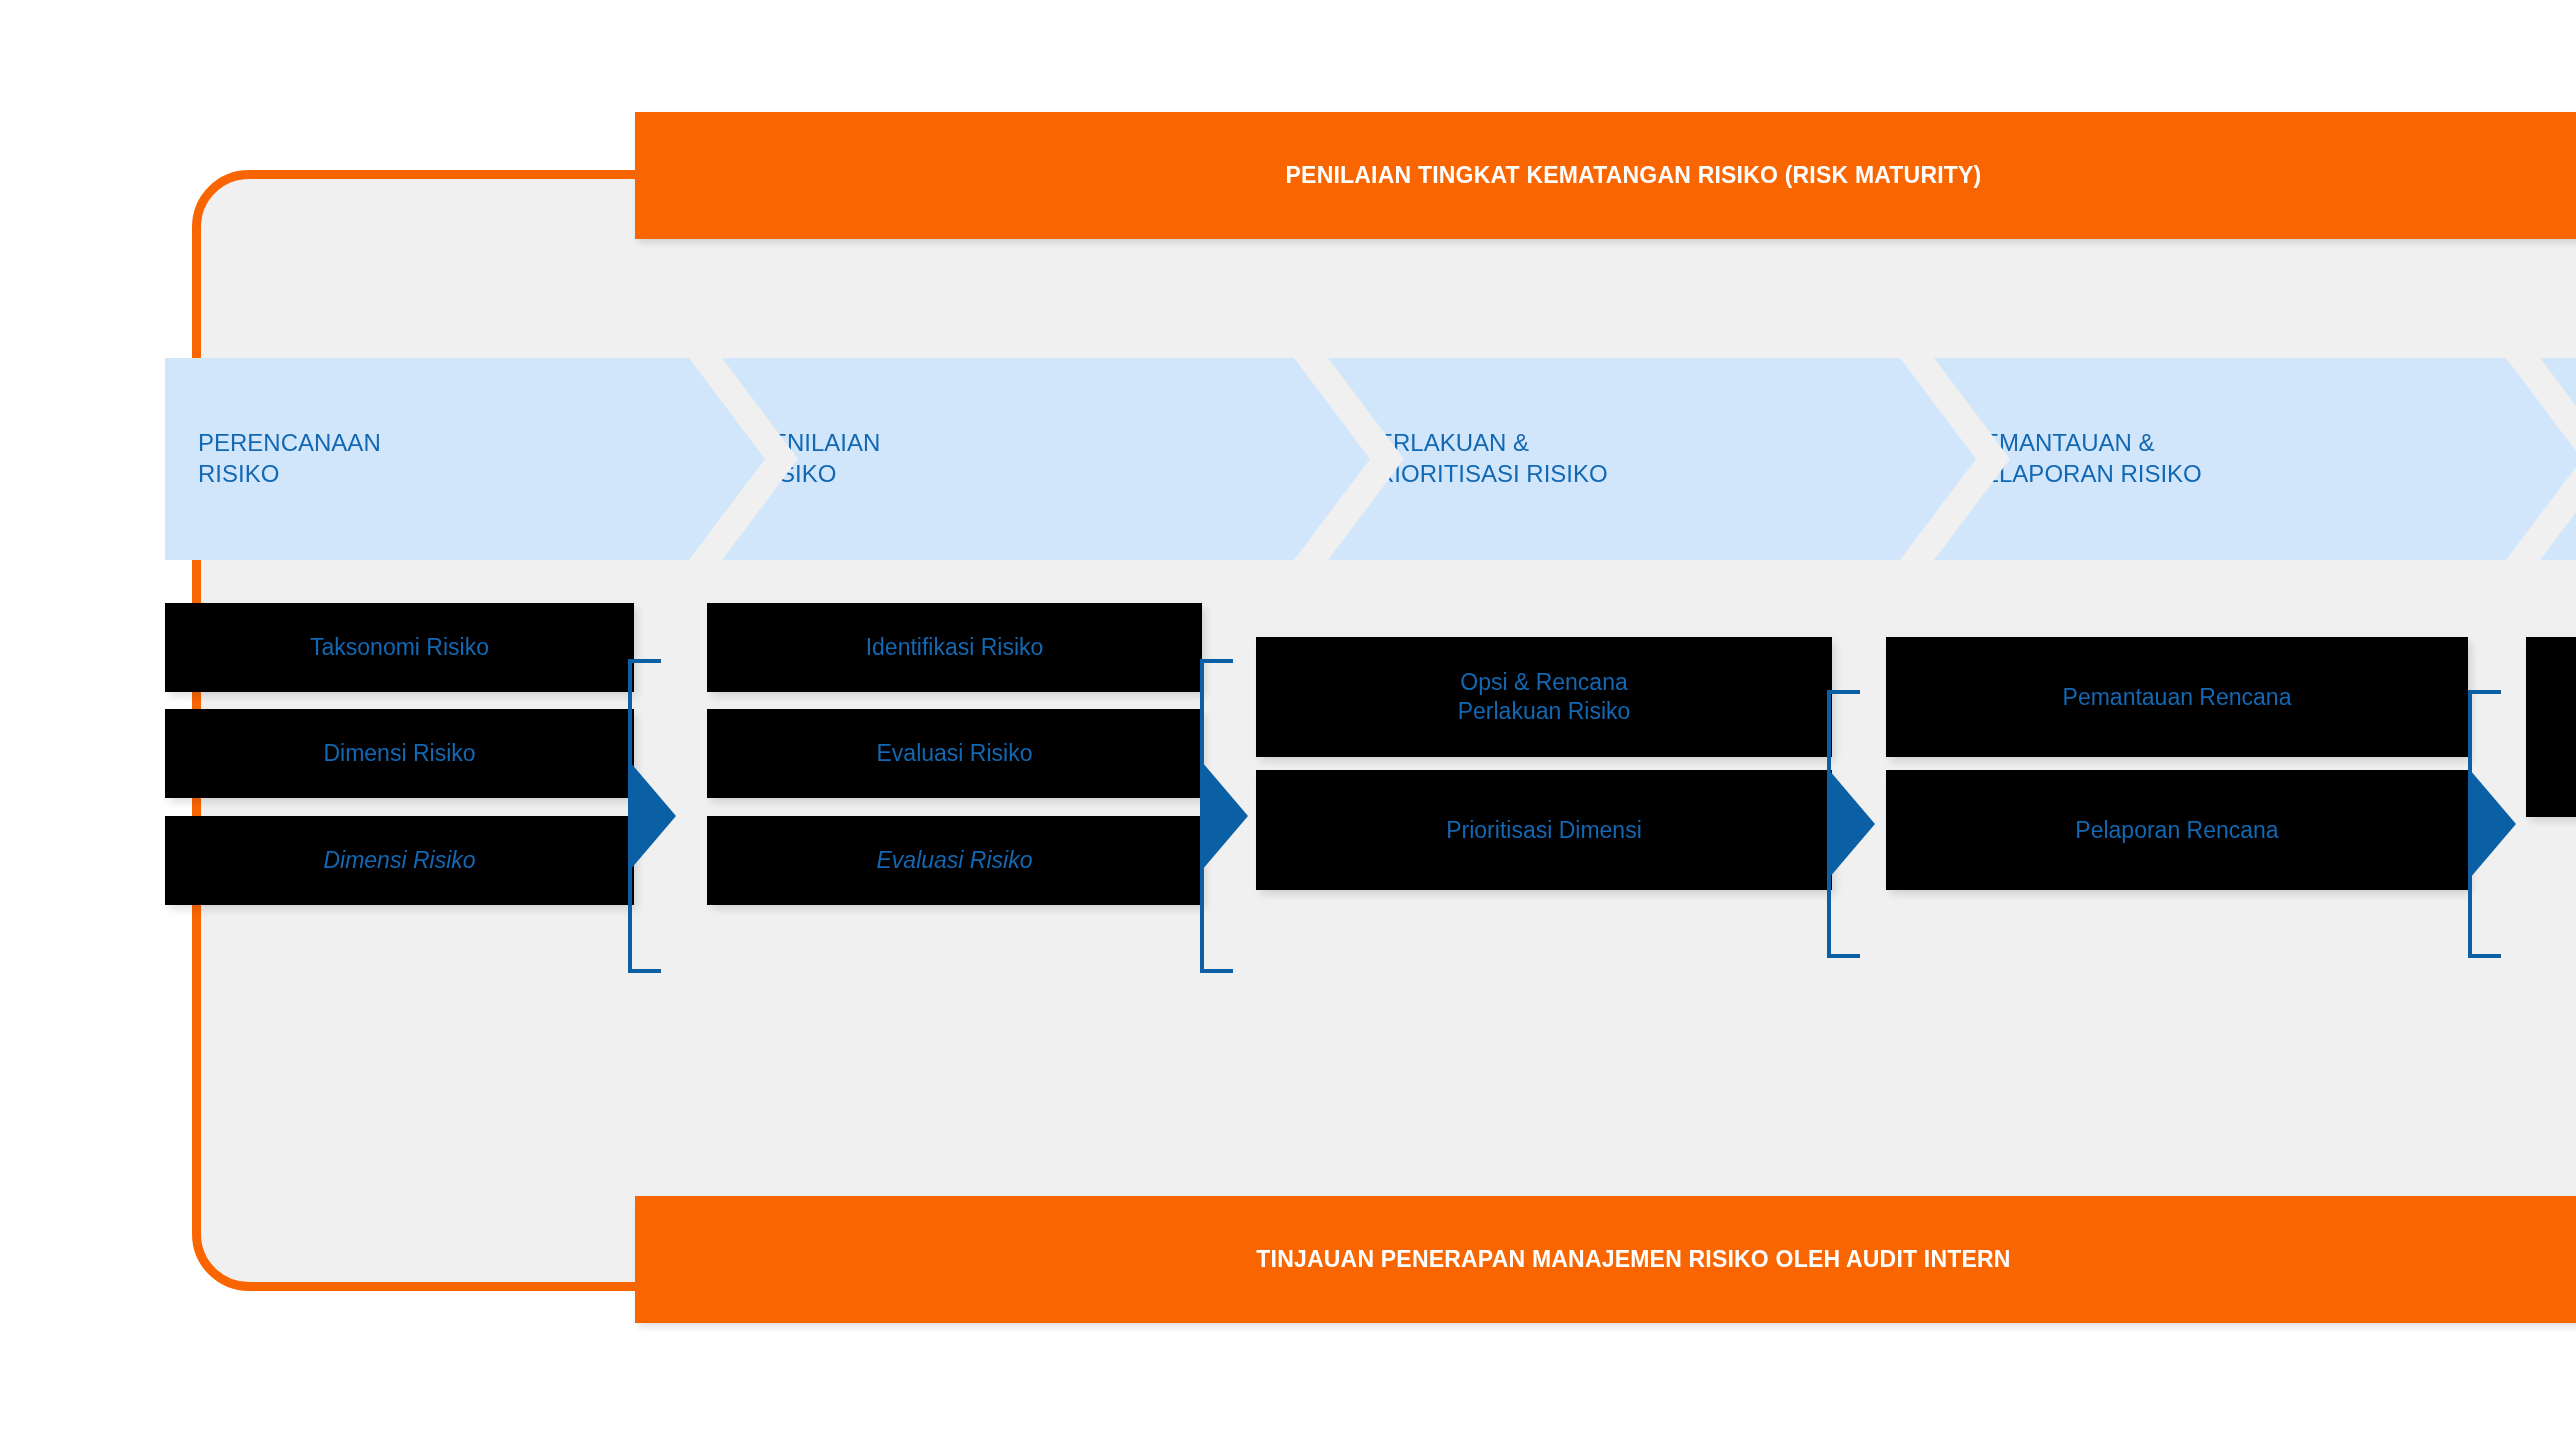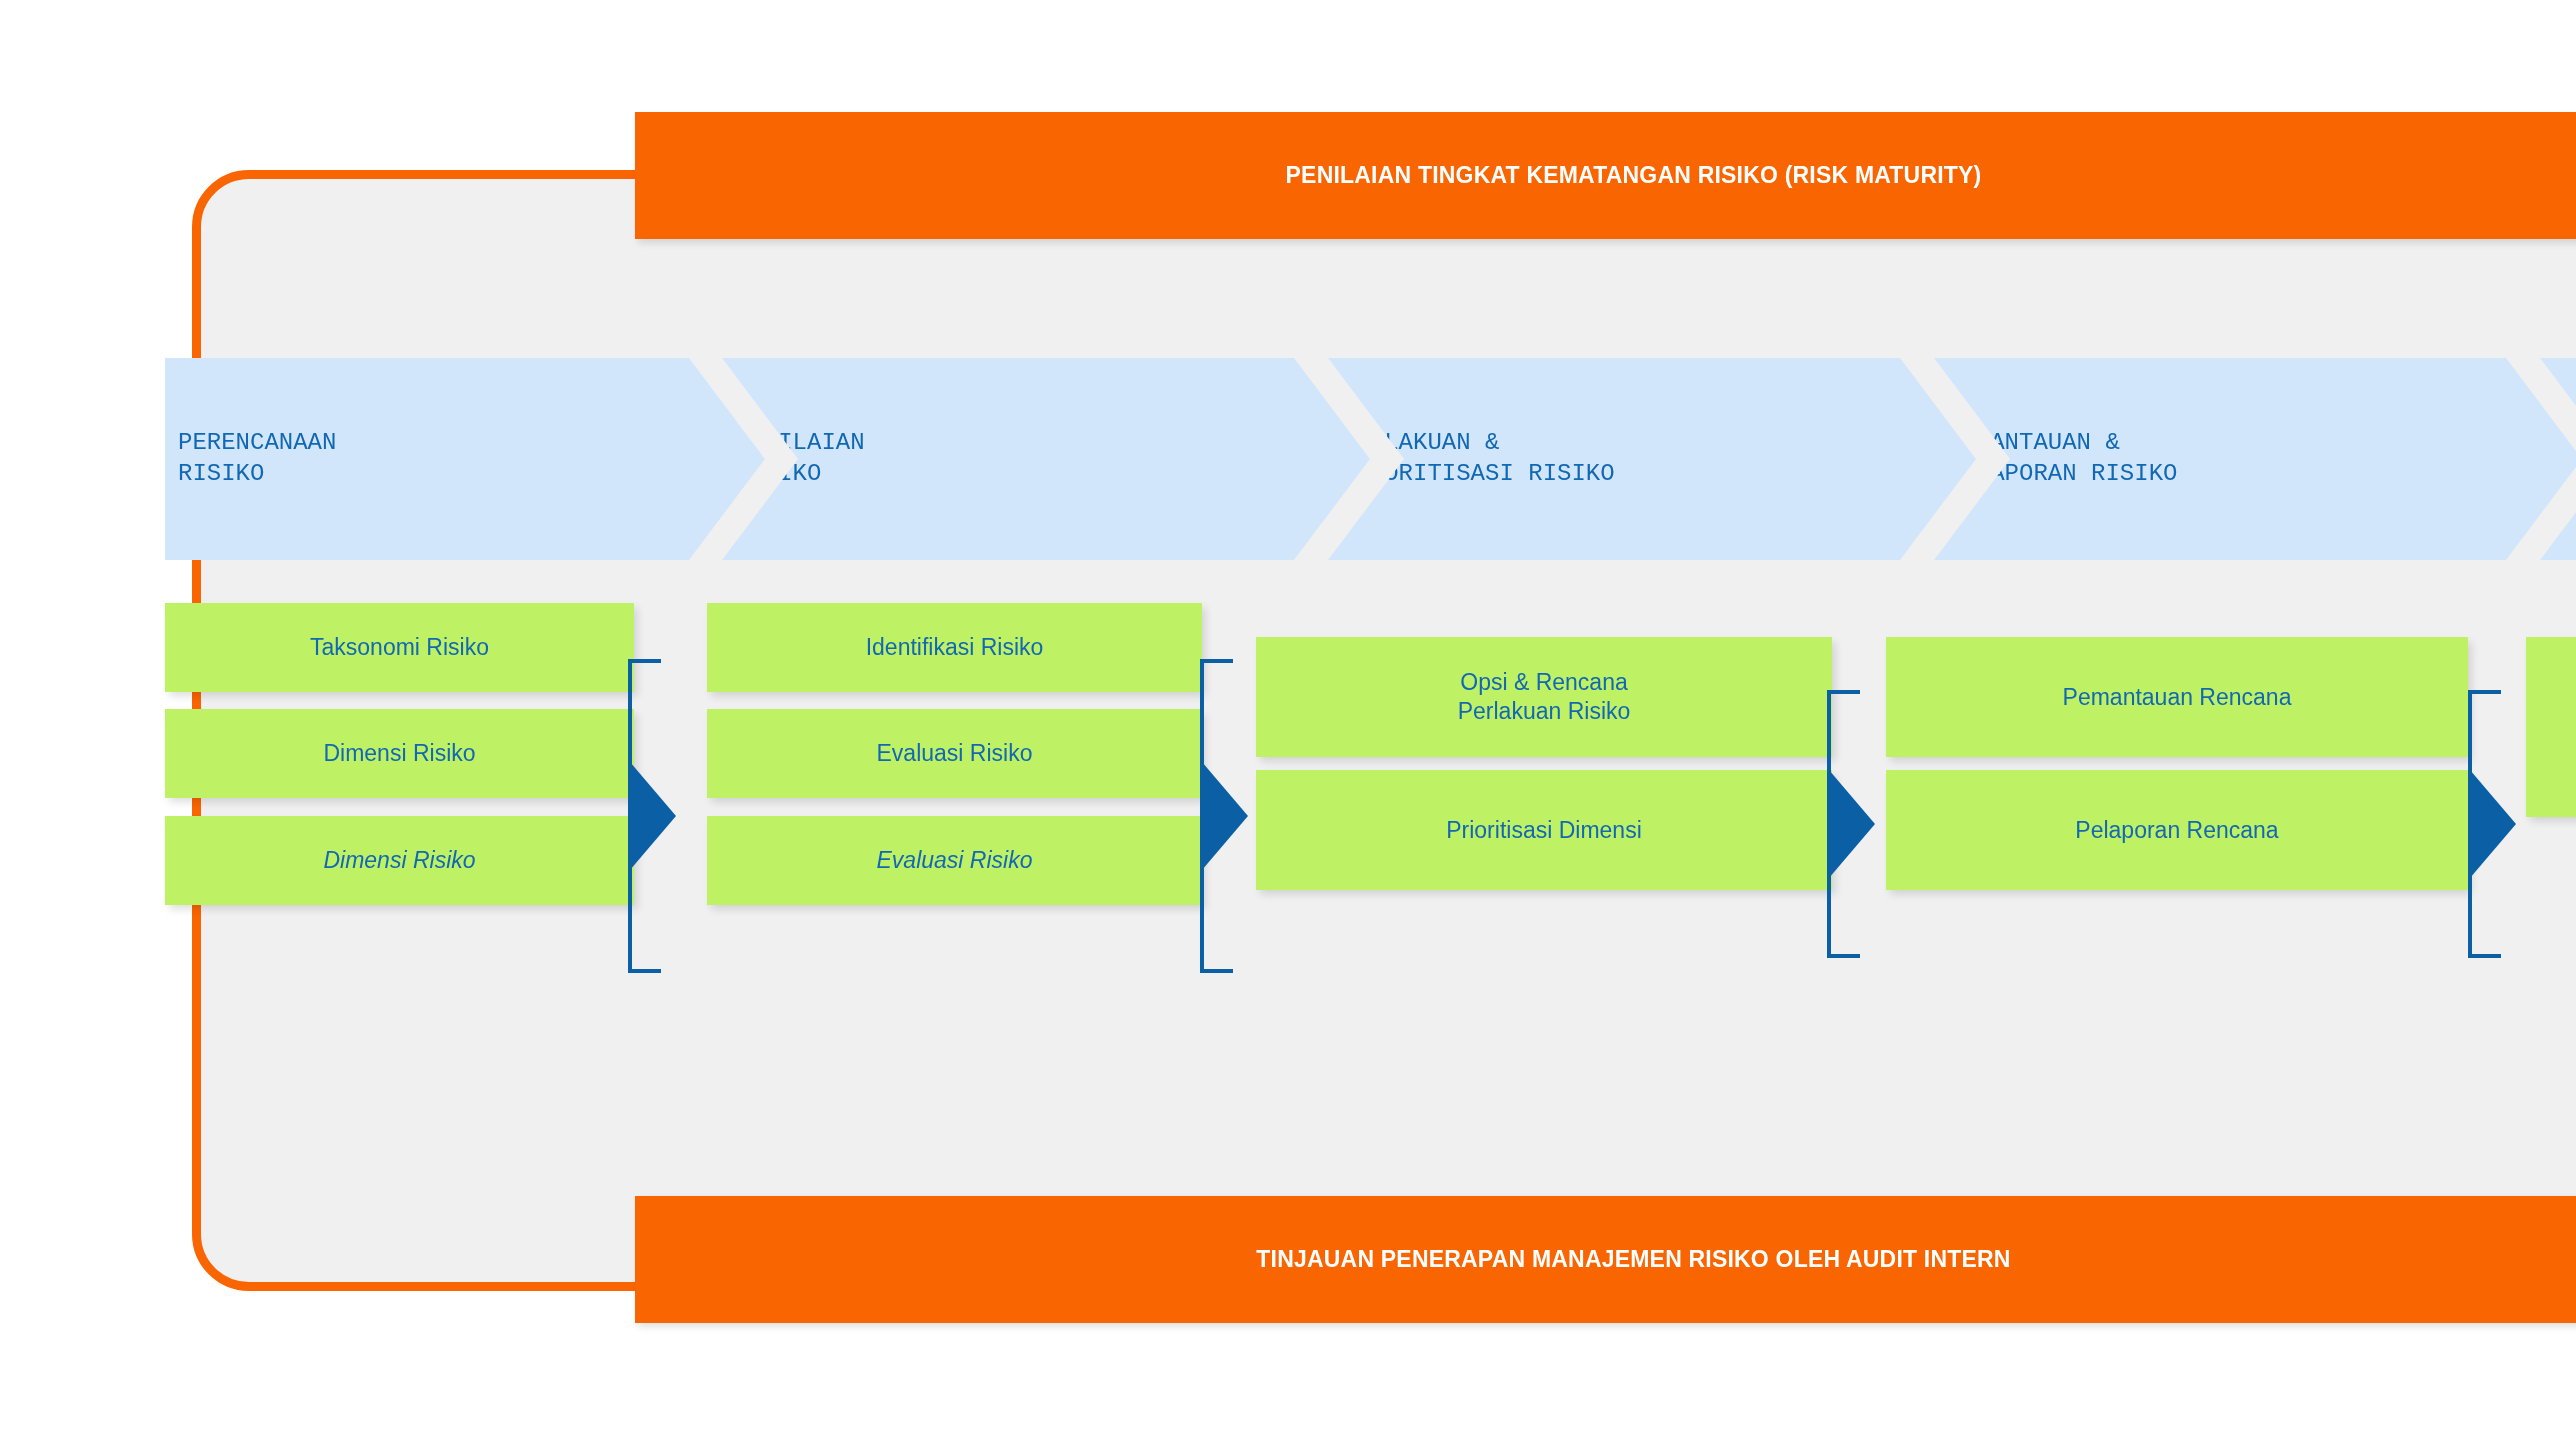--- a/index.html
+++ b/index.html
@@ -66,23 +66,22 @@
     top: 0; height: 202px;
     background: #D2E6FB;
     display: flex;
     align-items: center;
     box-sizing: border-box;
   }
   .chevron .clabel {
     color: #1268B3;
     font-size: 24px;
     line-height: 1.28;
-    padding-left: 13px;
+    padding-left: 33px;
     white-space: pre-line;
-    font-family: Liberation Mono, monospace;
   }
   
   .ch-first {
     clip-path: polygon(0 0, calc(100% - 76px) 0, 100% 50%, calc(100% - 76px) 100%, 0 100%);
   }
   .ch-mid {
     clip-path: polygon(0 0, calc(100% - 76px) 0, 100% 50%, calc(100% - 76px) 100%, 0 100%, 76px 50%);
   }
 
   #chev-1 { left: 0px;    width: 600px; }
@@ -95,21 +94,21 @@
   #columns {
     position: absolute;
     left: 0; top: 587px;
     width: 3246px; height: 489px;
     z-index: 5;
   }
   .col { position: absolute; top: 0; }
 
   .gbox {
     position: absolute;
-    background: #bef264;
+    background: #000000;
     box-shadow: 3.6px 4.6px 8.2px rgba(0,0,0,0.13);
     display: flex;
     align-items: center;
     justify-content: center;
     box-sizing: border-box;
   }
   .gbox span {
     color: #1268B3;
     font-size: 23px;
     line-height: 1.25;

